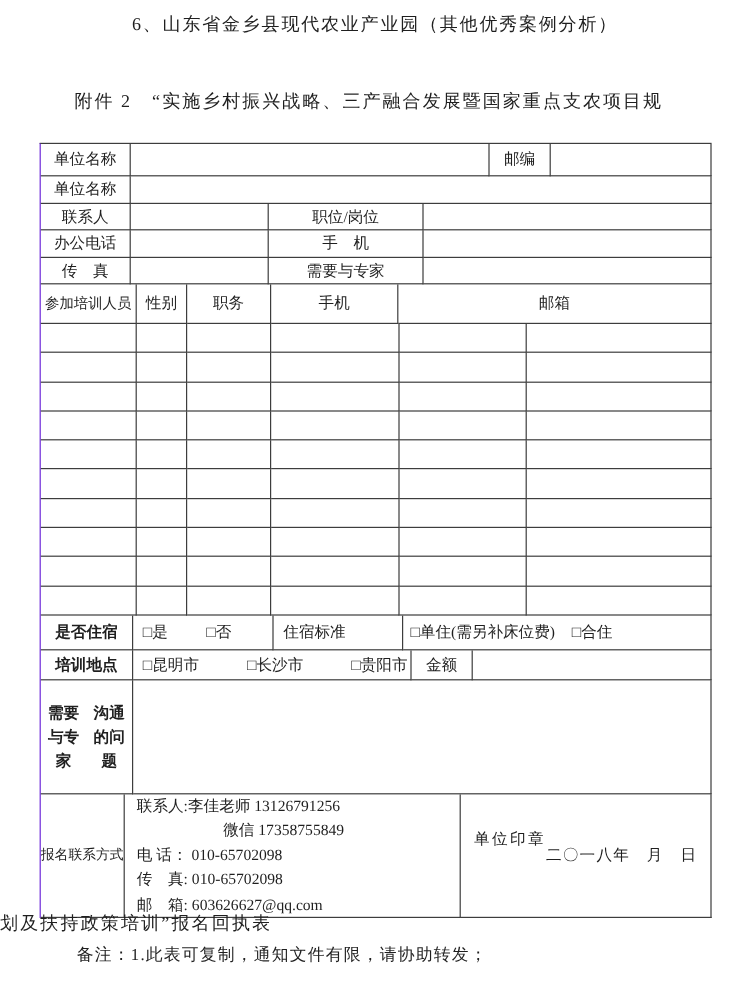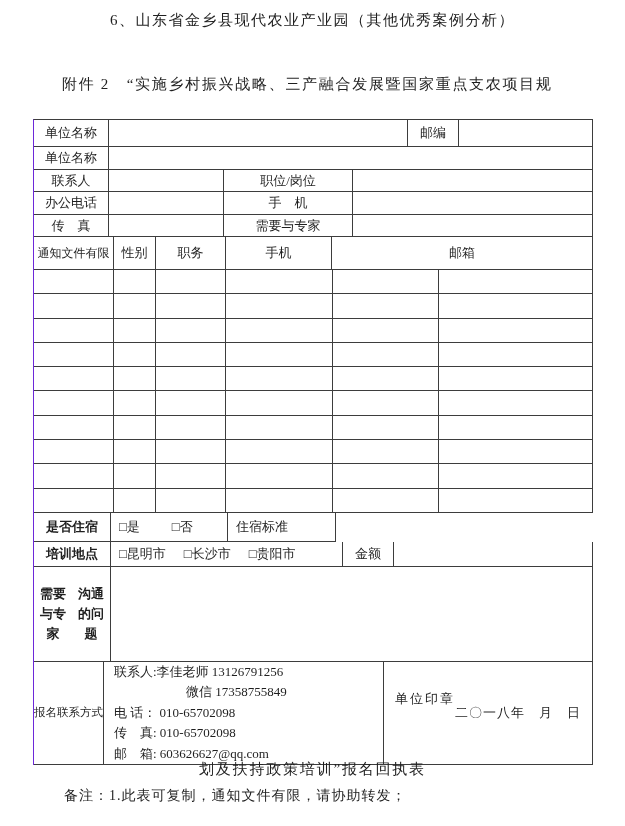--- a/index.html
+++ b/index.html
@@ -19,31 +19,31 @@
         display:flex;align-items:center;overflow:hidden;}
   .lab{justify-content:center;text-align:center;}
   .grow{flex:1;min-width:0;}
   .bold{font-weight:bold;}
   .fs12{font-size:12px;}
   .fs115{font-size:11.5px;letter-spacing:0;}
   .padl{padding-left:8px;}
   .opts{display:flex;align-items:center;}
   .opts span{white-space:nowrap;}
   .gap32 span + span{margin-left:32px;}
-  .gap22 span + span{margin-left:18px;text-align:center;}
+  .gap22 span + span{margin-left:40px;text-align:center;}
   .gap14 span + span{margin-left:14px;}
   .qlabel{flex-direction:row;justify-content:center;line-height:20px;}
   .contact-cell{flex-direction:column;align-items:flex-start;justify-content:center;
                 padding-left:10px;line-height:20.5px;}
   .contact-cell .indent{padding-left:72px;}
   .stamp-cell{flex-direction:row;justify-content:center;text-align:center;}
   .stamp-cell span{display:block;}
   .stamp-cell .stamp{margin-bottom:27px;letter-spacing:2px;}
   .stamp-cell .date{letter-spacing:1px;}
-  .f-title{position:absolute;top:760px;left:0;width:100%;text-align:center;
+  .f-title{position:absolute;top:760px;left:0;width:100%;
            font-size:15px;letter-spacing:1.8px;white-space:nowrap;}
   .f-note{position:absolute;top:787px;left:64px;font-size:14px;letter-spacing:1px;white-space:nowrap;}
 </style>
 </head>
 <body>
 
 <div class="t1">6、山东省金乡县现代农业产业园（其他优秀案例分析）</div>
 <div class="t2">附件 2　“实施乡村振兴战略、三产融合发展暨国家重点支农项目规</div>
 
 <div class="tbl">
@@ -112,21 +112,21 @@
     <div class="cell lab" style="width:129px">
         <span>需要与专家</span>
       </div>
     <div class="cell grow">
         <span></span>
       </div>
   </div>
 
   <div class="trow" style="height:33px">
     <div class="cell lab fs12" style="width:80px">
-        <span>通知文件有限</span>
+        <span>参加培训人员</span>
       </div>
     <div class="cell lab" style="width:42px">
         <span>性别</span>
       </div>
     <div class="cell lab" style="width:70px">
         <span>职务</span>
       </div>
     <div class="cell lab" style="width:106px">
         <span>手机</span>
       </div>
@@ -222,20 +222,24 @@
     <div class="cell lab bold" style="width:77px">
         <span>是否住宿</span>
       </div>
     <div class="cell opts gap32 padl" style="width:117px">
       <span>□是</span>
       <span>□否</span>
     </div>
     <div class="cell padl" style="width:108px">
         <span>住宿标准</span>
       </div>
+    <div class="cell opts gap14 grow" style="padding-left:6px">
+      <span>□单住(需另补床位费)</span>
+      <span>□合住</span>
+    </div>
   </div>
 
   <div class="trow" style="height:25px">
     <div class="cell lab bold" style="width:77px">
         <span>培训地点</span>
       </div>
     <div class="cell opts gap22 padl" style="width:232px">
       <span>□昆明市</span>
       <span>□长沙市</span>
       <span>□贵阳市</span>

